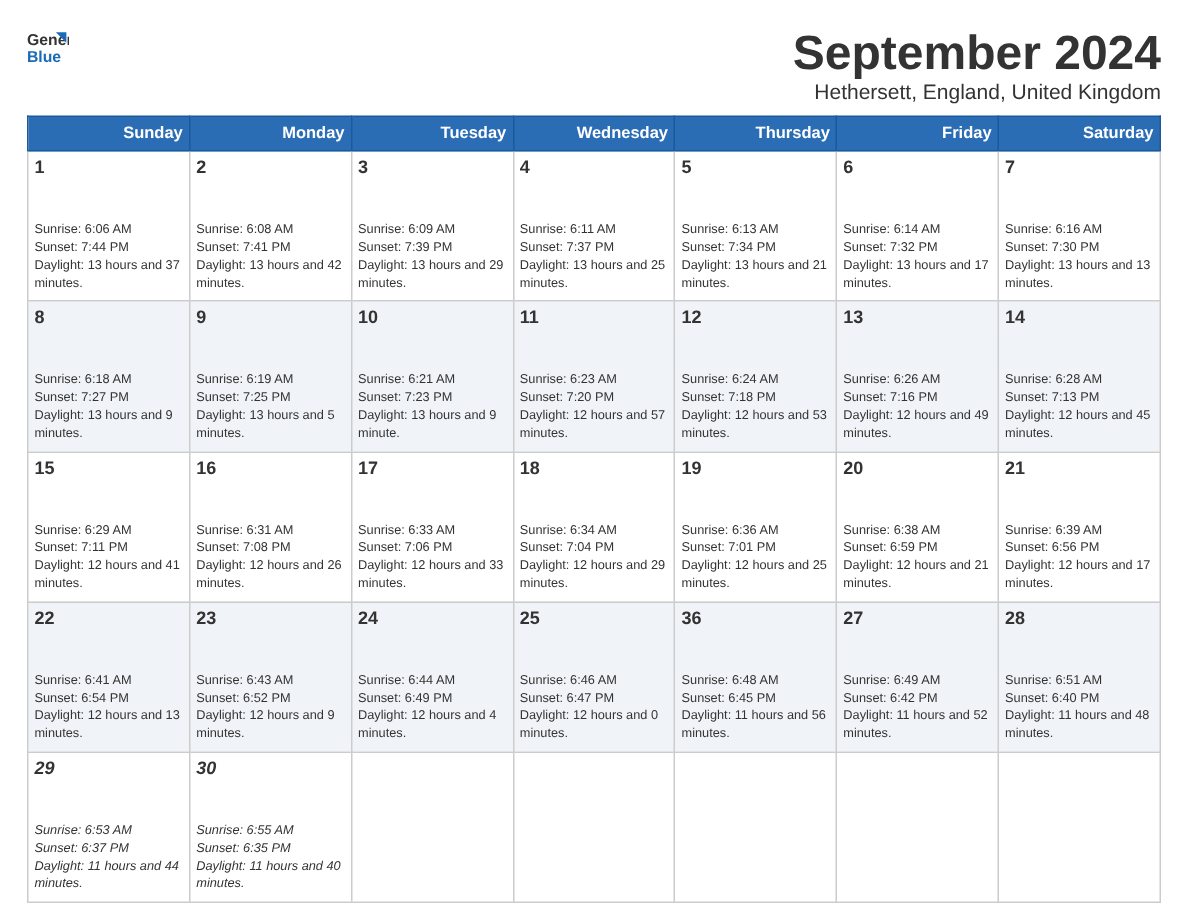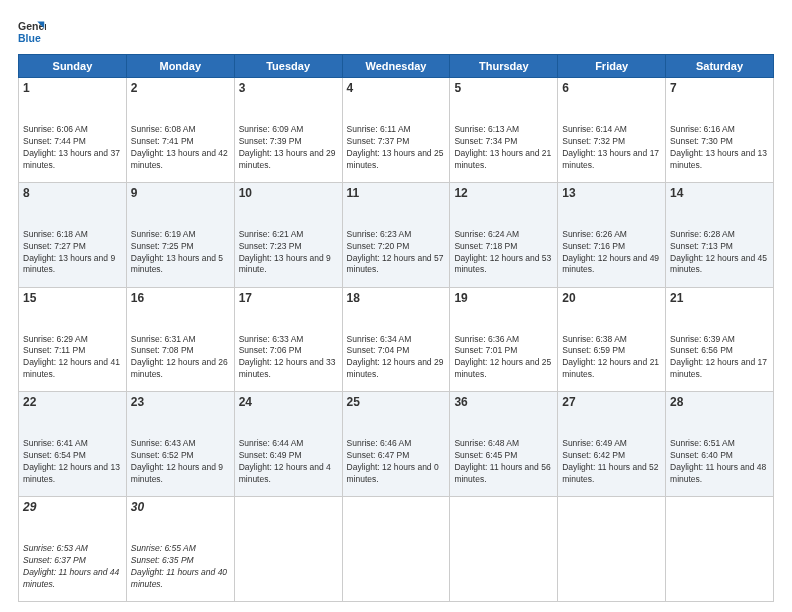--- a/index.html
+++ b/index.html
@@ -52,21 +52,21 @@
       border-collapse: collapse;
       width: 100%;
       table-layout: fixed;
     }
     .calendar th {
       background: #2a6db5;
       color: #fff;
       font-size: 11px;
       font-weight: bold;
       padding: 5px 4px;
-      text-align: center;
+      text-align: right;
       border: 1px solid #1a5a9a;
     }
     .calendar td {
       border: 1px solid #ccc;
       vertical-align: top;
       padding: 3px 4px;
       font-size: 9px;
       color: #333;
       background: #fff;
       height: 78px;
@@ -101,20 +101,22 @@
 <div class="page">
   <div class="header">
     <div class="logo">
       <svg class="logo-icon" viewBox="0 0 32 32" width="32" height="32">
         <text x="0" y="14" font-size="12" font-weight="bold" fill="#333">General</text>
         <text x="0" y="27" font-size="12" font-weight="bold" fill="#1a6bb5">Blue</text>
         <polygon points="22,4 30,4 30,12" fill="#1a6bb5"></polygon>
       </svg>
     </div>
     <div class="title-block">
+      <div class="month-title">September 2024</div>
+      <div class="location">Hethersett, England, United Kingdom</div>
     </div>
   </div>
 
   <table class="calendar">
     <thead>
       <tr>
         <th>Sunday</th>
         <th>Monday</th>
         <th>Tuesday</th>
         <th>Wednesday</th>

